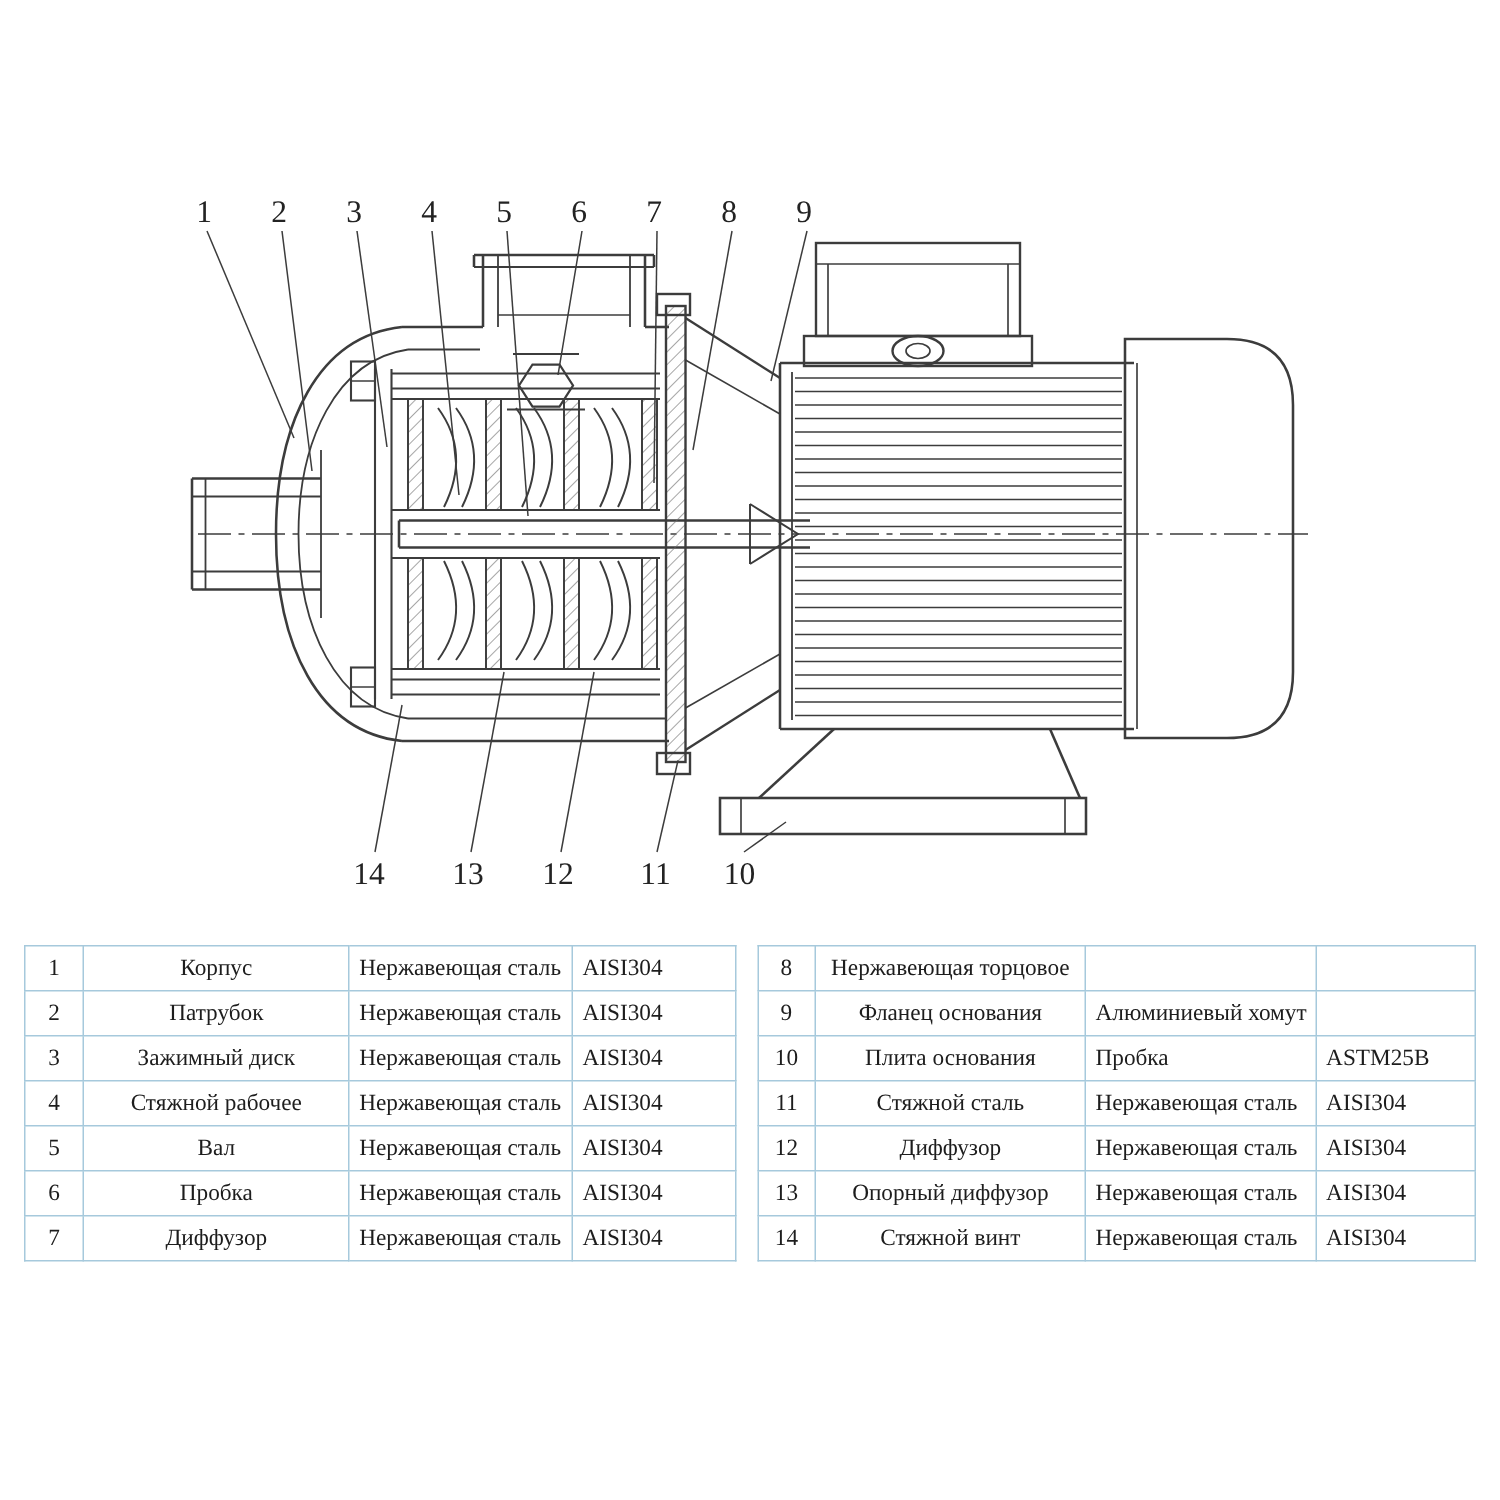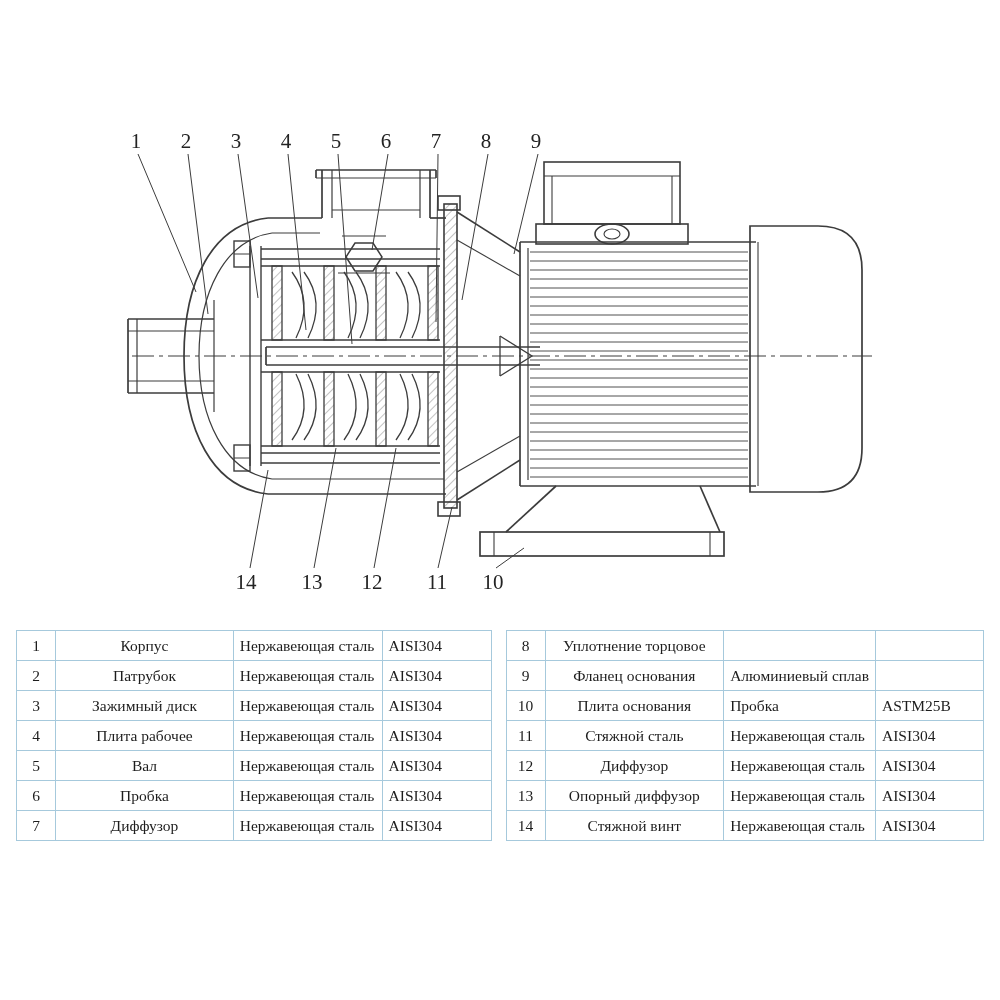--- a/index.html
+++ b/index.html
@@ -219,21 +219,21 @@
           <td class="c-std">AISI304</td>
         </tr>
         <tr>
           <td class="c-num">3</td>
           <td class="c-name">Зажимный диск</td>
           <td class="c-mat">Нержавеющая сталь</td>
           <td class="c-std">AISI304</td>
         </tr>
         <tr>
           <td class="c-num">4</td>
-          <td class="c-name">Плита рабочее</td>
+          <td class="c-name">Стяжной рабочее</td>
           <td class="c-mat">Нержавеющая сталь</td>
           <td class="c-std">AISI304</td>
         </tr>
         <tr>
           <td class="c-num">5</td>
           <td class="c-name">Вал</td>
           <td class="c-mat">Нержавеющая сталь</td>
           <td class="c-std">AISI304</td>
         </tr>
         <tr>
@@ -248,28 +248,28 @@
           <td class="c-mat">Нержавеющая сталь</td>
           <td class="c-std">AISI304</td>
         </tr>
       </tbody>
     </table>
 
     <table class="parts">
       <tbody>
         <tr>
           <td class="c-num">8</td>
-          <td class="c-name">Уплотнение торцовое</td>
+          <td class="c-name">Нержавеющая торцовое</td>
           <td class="c-mat"></td>
           <td class="c-std"></td>
         </tr>
         <tr>
           <td class="c-num">9</td>
           <td class="c-name">Фланец основания</td>
-          <td class="c-mat">Алюминиевый сплав</td>
+          <td class="c-mat">Алюминиевый хомут</td>
           <td class="c-std"></td>
         </tr>
         <tr>
           <td class="c-num">10</td>
           <td class="c-name">Плита основания</td>
           <td class="c-mat">Пробка</td>
           <td class="c-std">ASTM25B</td>
         </tr>
         <tr>
           <td class="c-num">11</td>

